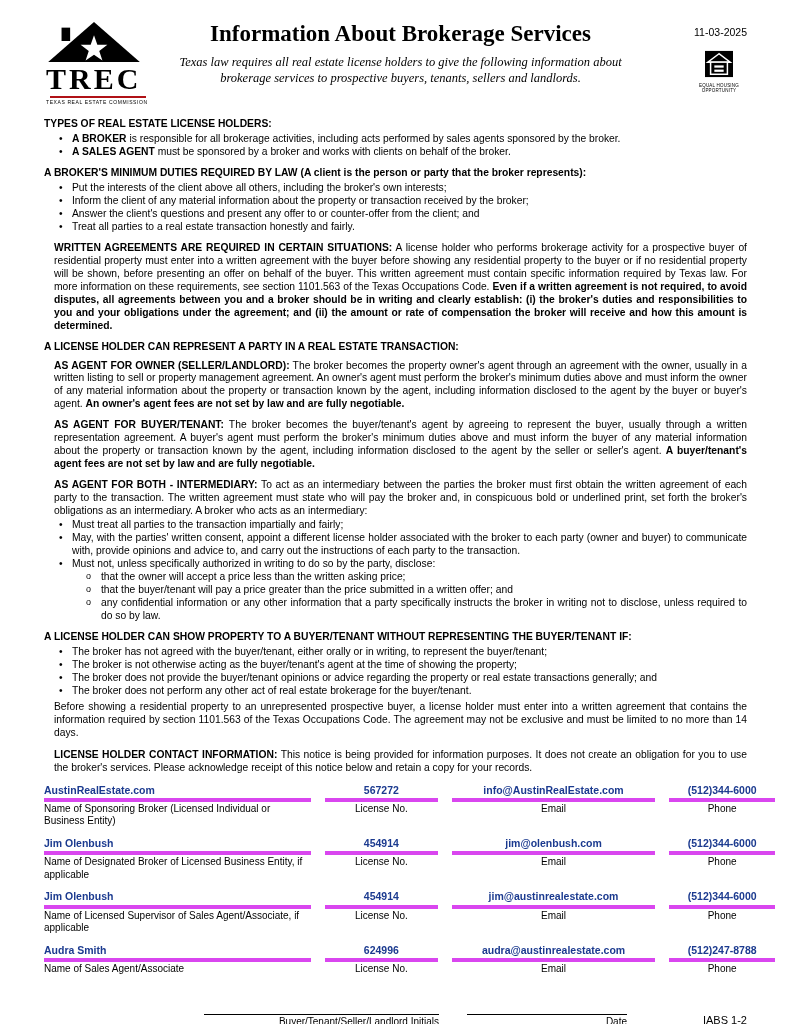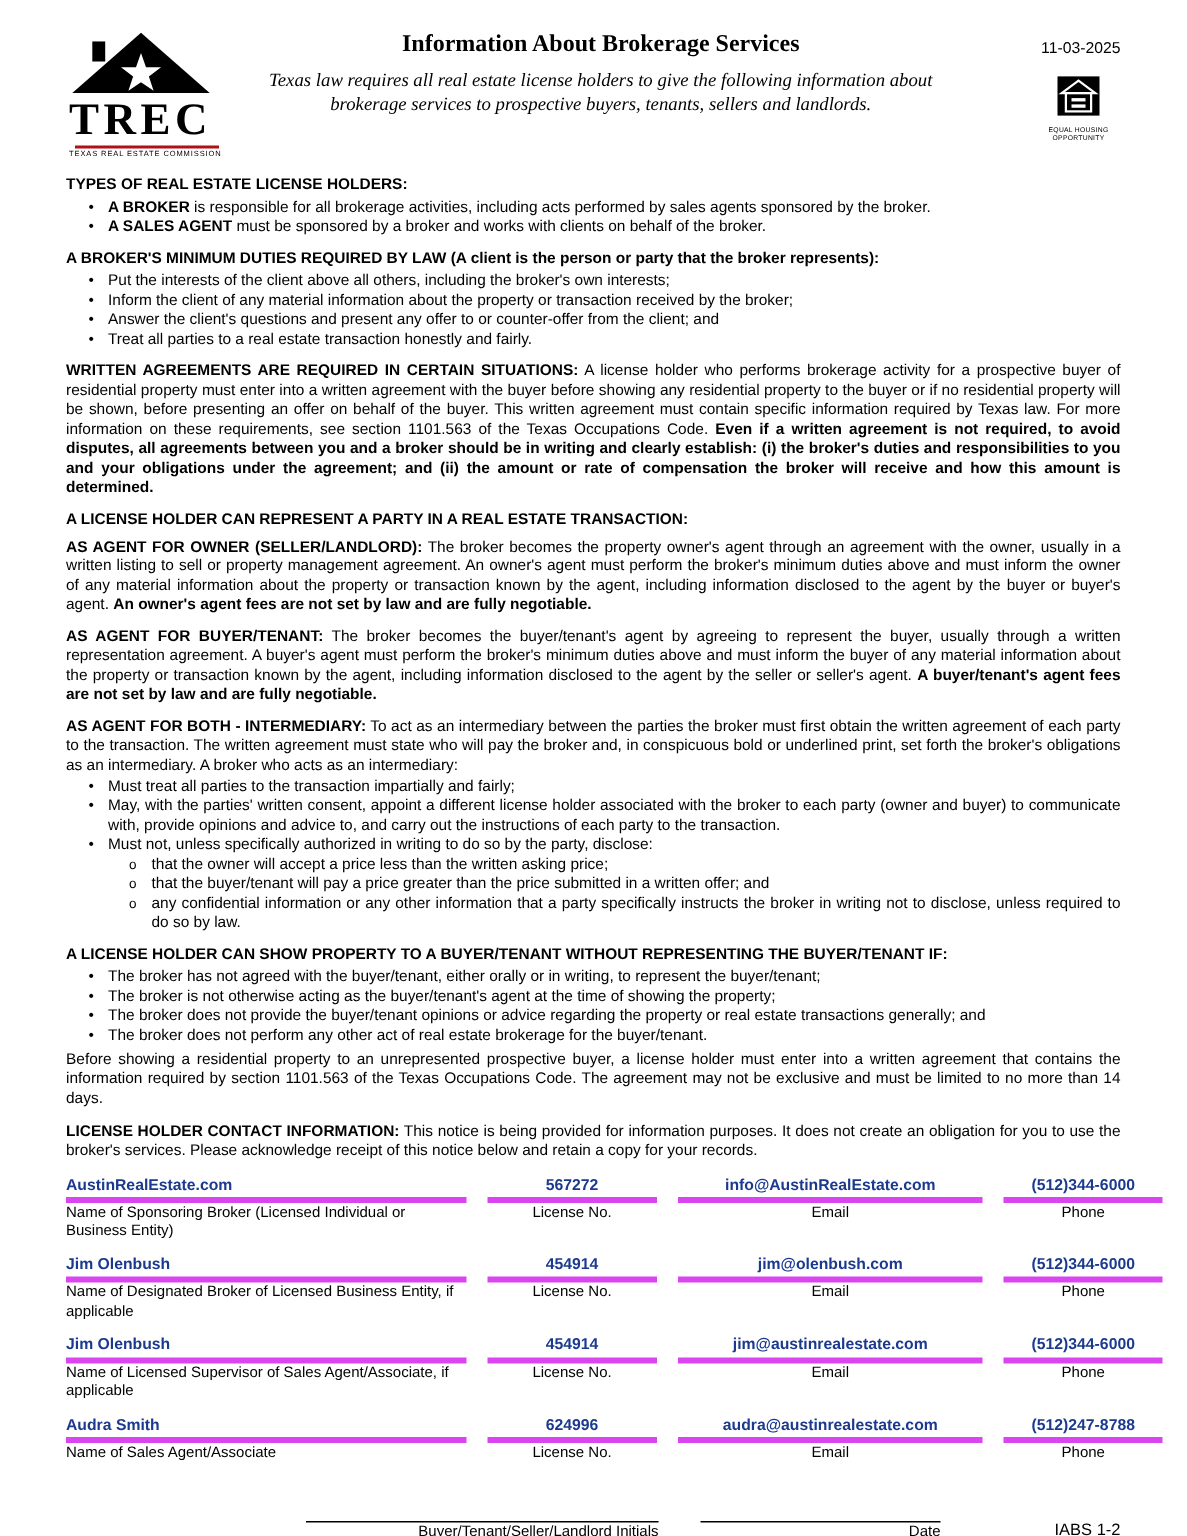--- a/index.html
+++ b/index.html
@@ -13,28 +13,28 @@
   .page { padding:8px 44px 6px 44px; position:relative; }
 
   
   .header { position:relative; min-height:102px; margin-bottom:2px; }
   .doc-date { position:absolute; top:18px; right:0; font-size:10.5px; }
   .trec-logo { position:absolute; left:2px; top:12px; width:104px; text-align:left; }
   .trec-word { font-family:"Liberation Serif", serif; font-weight:bold; font-size:30px; letter-spacing:3px; line-height:1; margin-top:-2px; }
   .trec-redline { height:2px; background:#b01116; margin:2px 4px 1px 4px; }
   .trec-caption { font-size:5px; letter-spacing:0.6px; white-space:nowrap; }
   .title-block { margin:0 120px 0 130px; text-align:center; padding-top:12px; }
-  .doc-title { font-family:"Liberation Serif", serif; font-weight:bold; font-size:16px; margin:0 0 6px 0; }
+  .doc-title { font-family:"Liberation Serif", serif; font-weight:bold; font-size:23px; margin:0 0 6px 0; }
   .doc-subtitle { font-family:"Liberation Serif", serif; font-style:italic; font-size:12.5px; margin:0 auto; max-width:520px; }
   .eho { position:absolute; right:6px; top:42px; width:44px; text-align:center; }
   .eho-caption { font-size:4.5px; letter-spacing:0.2px; line-height:1.2; margin-top:1px; }
 
   
   .sec-heading { font-weight:bold; margin-top:8px; margin-bottom:2px; text-align:justify; }
-  .para { text-align:justify; margin:3px 0 0 0; }
+  .para { text-align:justify; margin:3px 0 0 10px; }
   .bullet { display:flex; margin:0; }
   .bullet .marker { width:13px; margin-left:15px; flex:none; }
   .bullet .btext { flex:1; text-align:justify; }
   .subbullet { display:flex; margin:0; }
   .subbullet .marker { width:15px; margin-left:42px; flex:none; font-size:9px; }
   .subbullet .btext { flex:1; text-align:justify; }
   b { font-weight:bold; }
 
   
   .contact-row { display:grid; grid-template-columns:38% 16% 29% 15%; column-gap:14px; margin-top:9px; }

